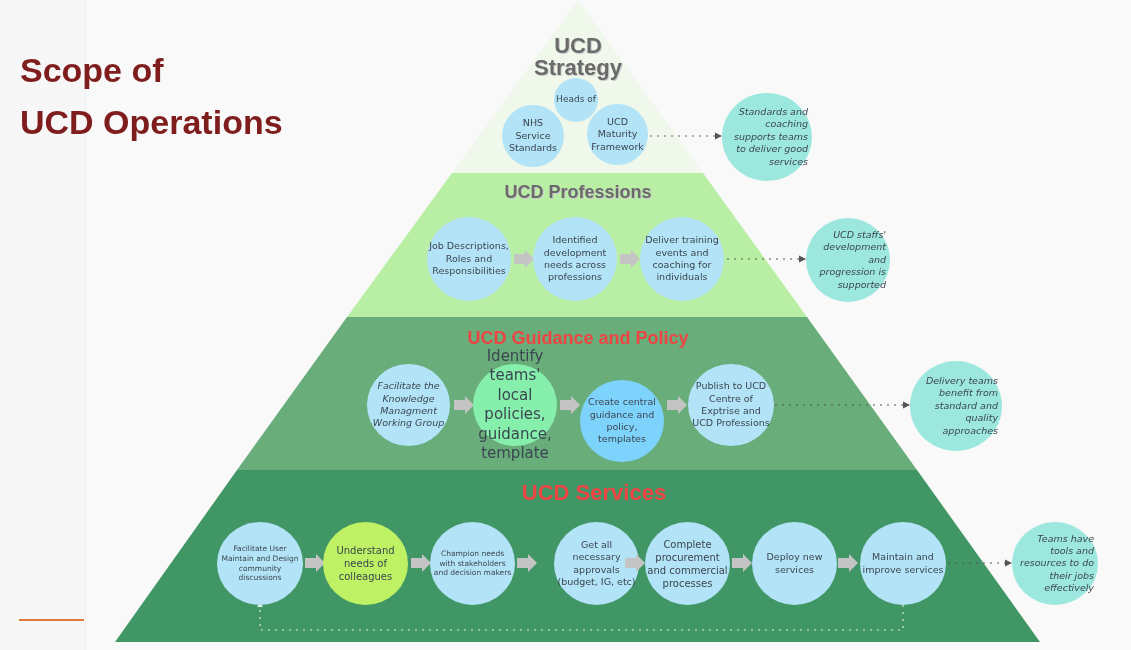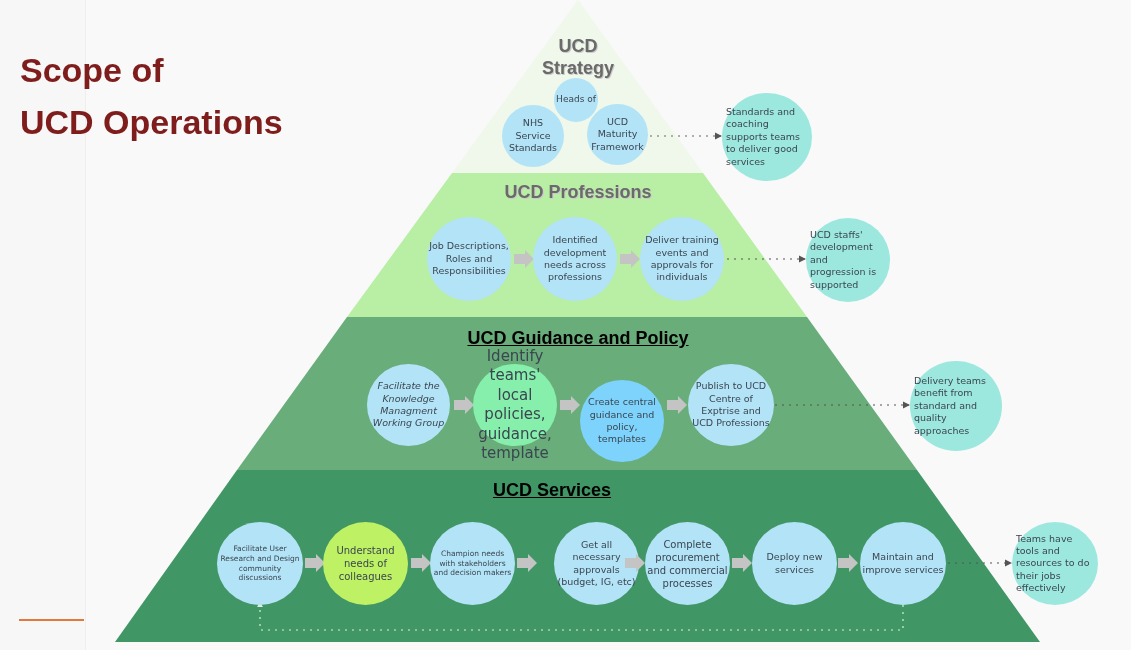--- a/index.html
+++ b/index.html
@@ -3,23 +3,23 @@
 <meta charset="utf-8">
 <style>
   html, body { margin:0; padding:0; }
   body { width:1131px; height:650px; position:relative; overflow:hidden; background:#f9f9f9; font-family:"Liberation Sans", sans-serif; }
   .left-panel { position:absolute; left:0; top:0; width:85px; height:650px; background:#f6f7f6; border-right:1px solid #eeeeee; }
   .title { position:absolute; left:20px; top:44px; font-size:34px; font-weight:bold; line-height:52px; color:#7f1d1d; margin:0; white-space:pre-line; }
   .accent-line { position:absolute; left:19px; top:619px; width:65px; height:1.5px; background:#e07a3c; }
   svg.pyr { position:absolute; left:0; top:0; }
   .layer-title { position:absolute; font-weight:bold; text-align:center; transform:translateX(-50%); white-space:nowrap; }
   .lt-dark { color:#6a6a6a; text-shadow:1px 1px 0 #c9c9c9; }
-  .lt-white { color:#000000;text-decoration:underline; }
+  .lt-white { color:#ef4444; }
   .node { position:absolute; border-radius:50%; background:#b3e3f7; display:flex; align-items:center; justify-content:center; text-align:center; color:#3b4650; font-family:"DejaVu Sans", sans-serif; box-sizing:border-box; padding:0 2px; line-height:1.3; }
-  .outcome { position:absolute; border-radius:50%; background:#9de8de; display:flex; align-items:center; justify-content:center; text-align:left; color:#3b4650; font-family:"DejaVu Sans", sans-serif; box-sizing:border-box; padding:0 4px; line-height:1.3; }
+  .outcome { position:absolute; border-radius:50%; background:#9de8de; display:flex; align-items:center; justify-content:center; text-align:right; color:#3b4650; font-family:"DejaVu Sans", sans-serif; box-sizing:border-box; padding:0 4px; line-height:1.3;font-style:italic; }
   .arrow { position:absolute; width:0; height:0; }
   .arrow .shaft { position:absolute; left:0; top:-5px; width:11px; height:10px; background:#c4c4c4; }
   .arrow .head { position:absolute; left:11px; top:-9px; width:0; height:0; border-top:9px solid transparent; border-bottom:9px solid transparent; border-left:9px solid #c4c4c4; }
 </style>
 </head>
 <body>
 
 <div class="left-panel"></div>
 <h1 class="title">Scope of
 UCD Operations</h1>
@@ -39,65 +39,65 @@
 
   <line x1="650" y1="136" x2="721" y2="136" stroke="#666" stroke-width="1.2" stroke-dasharray="2,5" marker-end="url(#arrowhead)"></line>
   <line x1="727" y1="259" x2="805" y2="259" stroke="#555" stroke-width="1.2" stroke-dasharray="2,5" marker-end="url(#arrowhead)"></line>
   <line x1="775" y1="405" x2="909" y2="405" stroke="#555" stroke-width="1.2" stroke-dasharray="2,5" marker-end="url(#arrowhead)"></line>
   <line x1="948" y1="563" x2="1011" y2="563" stroke="#555" stroke-width="1.2" stroke-dasharray="2,5" marker-end="url(#arrowhead)"></line>
 
   <polyline points="903,605 903,630 260,630 260,605" fill="none" stroke="#d9efe0" stroke-width="1.2" stroke-dasharray="2,5"></polyline>
   <path d="M257,607 L260,602 L263,607 Z" fill="#d9efe0"></path>
 </svg>
 
-<div class="layer-title lt-dark" style="left:578px; top:35px; font-size:18px; line-height:22px;">
+<div class="layer-title lt-dark" style="left:578px; top:35px; font-size:22px; line-height:22px;">
   <div>UCD</div>
   <div>Strategy</div>
 </div>
 <div class="layer-title lt-dark" style="left:578px; top:182px; font-size:18px;">UCD Professions</div>
 <div class="layer-title lt-white" style="left:578px; top:328px; font-size:18px;">UCD Guidance and Policy</div>
-<div class="layer-title lt-white" style="left:552px; top:480px; font-size:18px;">UCD Services</div>
+<div class="layer-title lt-white" style="left:594px; top:480px; font-size:22px;">UCD Services</div>
 
 <div class="node" style="left: 554px; top: 78px; width: 44px; height: 44px; font-size: 9px; background: rgb(179, 227, 247);">Heads of</div>
 <div class="node" style="left: 502px; top: 105px; width: 62px; height: 62px; font-size: 9.5px; background: rgb(179, 227, 247);">NHS Service Standards</div>
 <div class="node" style="left: 587px; top: 104px; width: 61px; height: 61px; font-size: 9.5px; background: rgb(179, 227, 247);">UCD Maturity Framework</div>
 <div class="outcome" style="left: 722px; top: 93px; width: 90px; height: 88px; font-size: 9.5px; background: rgb(157, 232, 222);">Standards and coaching supports teams to deliver good services</div>
 
 <div class="node" style="left: 427px; top: 217px; width: 84px; height: 84px; font-size: 9.5px; background: rgb(179, 227, 247);">Job Descriptions, Roles and Responsibilities</div>
 <div class="arrow" style="left:514px; top:259px;">
     <div class="shaft"></div>
     <div class="head"></div>
   </div>
 <div class="node" style="left: 533px; top: 217px; width: 84px; height: 84px; font-size: 9.5px; background: rgb(179, 227, 247);">Identified development needs across professions</div>
 <div class="arrow" style="left:620px; top:259px;">
     <div class="shaft"></div>
     <div class="head"></div>
   </div>
-<div class="node" style="left: 640px; top: 217px; width: 84px; height: 84px; font-size: 9.5px; background: rgb(179, 227, 247);">Deliver training events and approvals for individuals</div>
+<div class="node" style="left: 640px; top: 217px; width: 84px; height: 84px; font-size: 9.5px; background: rgb(179, 227, 247);">Deliver training events and coaching for individuals</div>
 <div class="outcome" style="left: 806px; top: 218px; width: 84px; height: 84px; font-size: 9.5px; background: rgb(157, 232, 222);">UCD staffs' development and progression is supported</div>
 
 <div class="node" style="left: 367px; top: 364px; width: 83px; height: 82px; font-size: 9.5px; background: rgb(179, 227, 247); font-style: italic;">Facilitate the Knowledge Managment Working Group</div>
 <div class="arrow" style="left:454px; top:405px;">
     <div class="shaft"></div>
     <div class="head"></div>
   </div>
 <div class="node" style="left: 473px; top: 364px; width: 84px; height: 82px; font-size: 15px; background: #86efac;">Identify teams' local policies, guidance, template</div>
 <div class="arrow" style="left:560px; top:405px;">
     <div class="shaft"></div>
     <div class="head"></div>
   </div>
 <div class="node" style="left: 580px; top: 380px; width: 84px; height: 82px; font-size: 9.5px; background: #7dd3fc;">Create central guidance and policy, templates</div>
 <div class="arrow" style="left:667px; top:405px;">
     <div class="shaft"></div>
     <div class="head"></div>
   </div>
 <div class="node" style="left: 688px; top: 364px; width: 86px; height: 82px; font-size: 9.5px; background: rgb(179, 227, 247);">Publish to UCD Centre of Exptrise and UCD Professions</div>
 <div class="outcome" style="left: 910px; top: 361px; width: 92px; height: 90px; font-size: 9.5px; background: rgb(157, 232, 222);">Delivery teams benefit from standard and quality approaches</div>
 
-<div class="node" style="left: 217px; top: 522px; width: 86px; height: 83px; font-size: 7.5px; background: rgb(179, 227, 247);">Facilitate User Research and Design community discussions</div>
+<div class="node" style="left: 217px; top: 522px; width: 86px; height: 83px; font-size: 7.5px; background: rgb(179, 227, 247);">Facilitate User Maintain and Design community discussions</div>
 <div class="arrow" style="left:305px; top:563px;">
     <div class="shaft"></div>
     <div class="head"></div>
   </div>
 <div class="node" style="left: 323px; top: 522px; width: 85px; height: 83px; font-size: 10px; background: #bef264;">Understand needs of colleagues</div>
 <div class="arrow" style="left:411px; top:563px;">
     <div class="shaft"></div>
     <div class="head"></div>
   </div>
 <div class="node" style="left: 430px; top: 522px; width: 85px; height: 83px; font-size: 7.5px; background: rgb(179, 227, 247);">Champion needs with stakeholders and decision makers</div>

